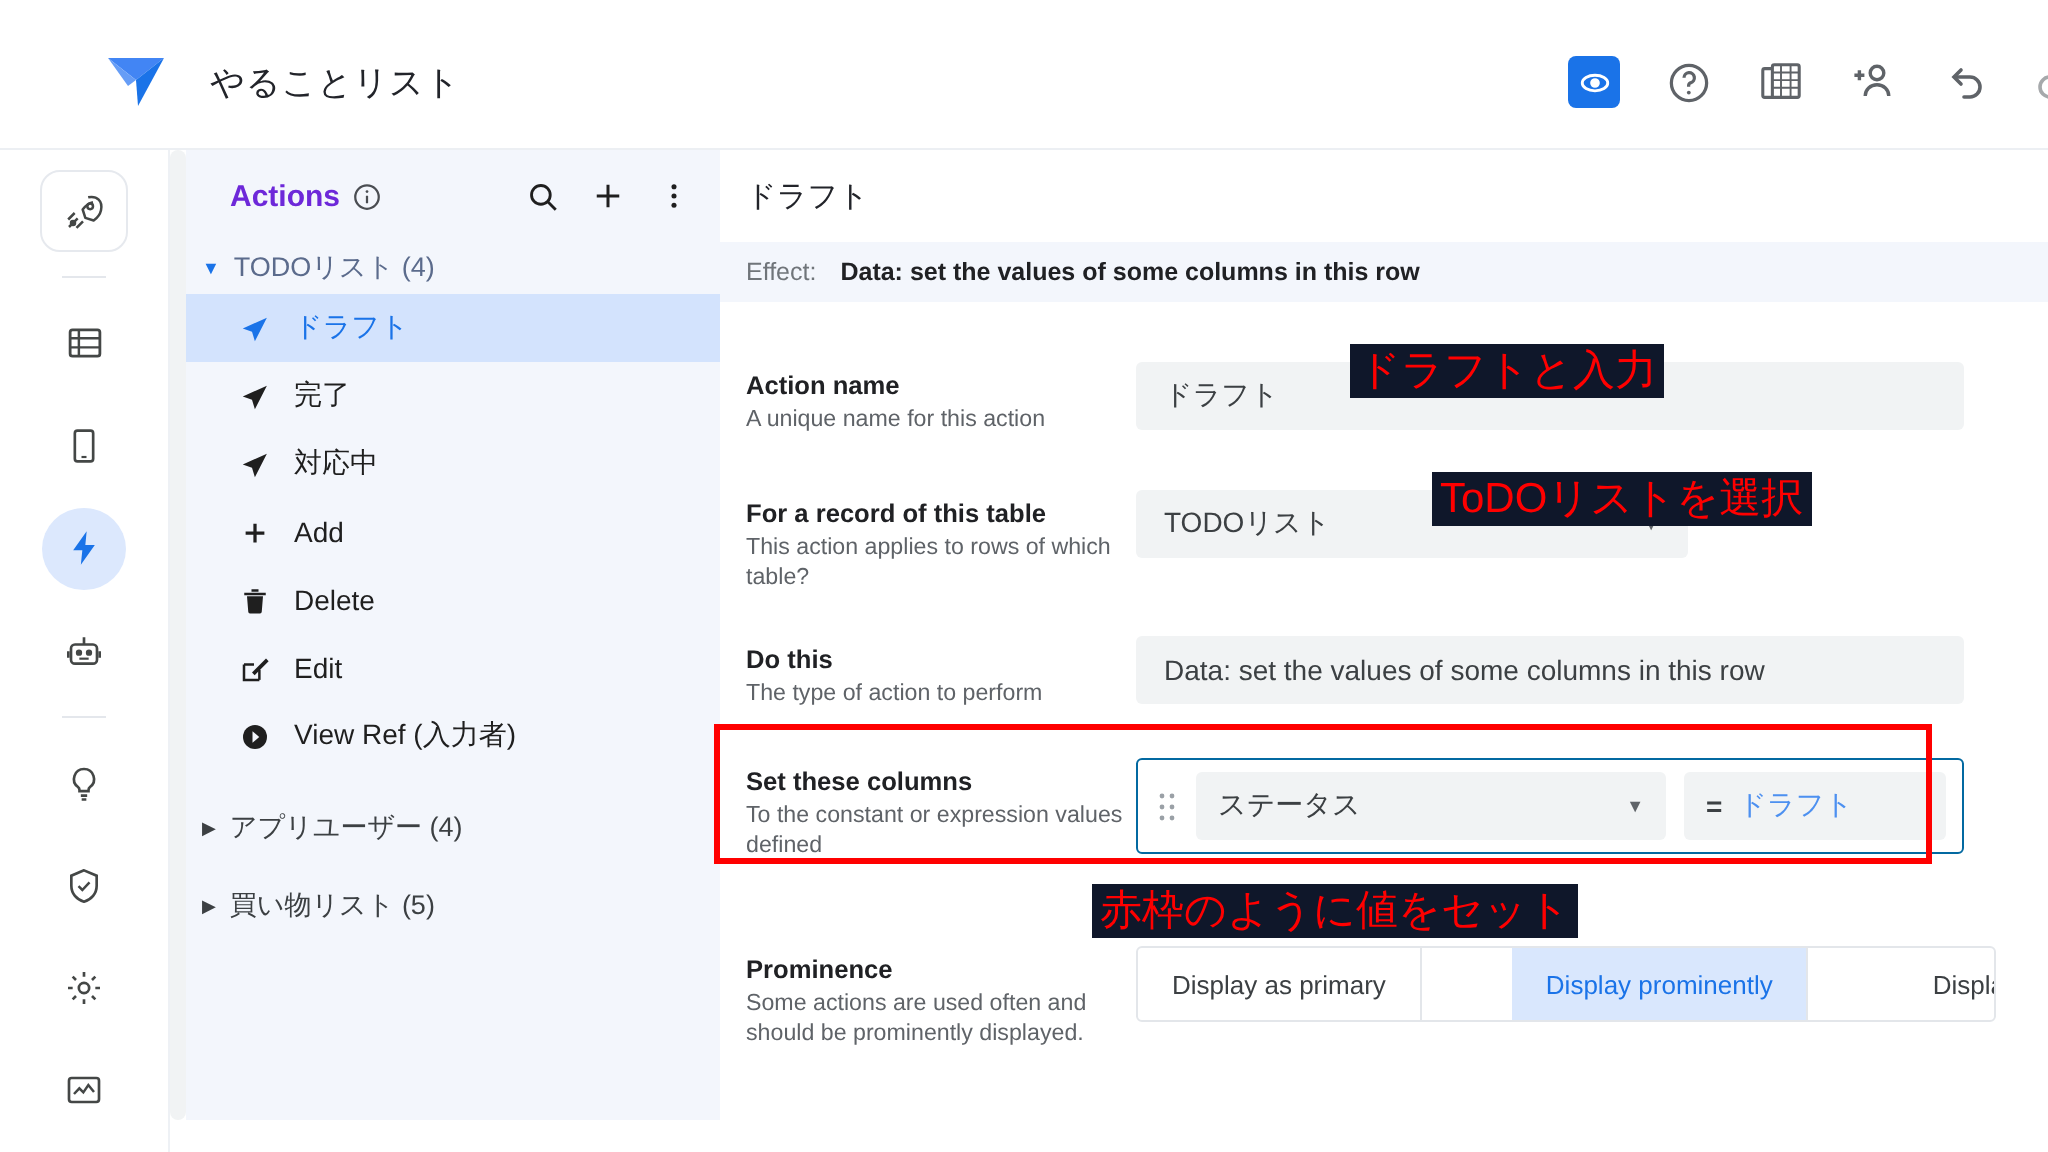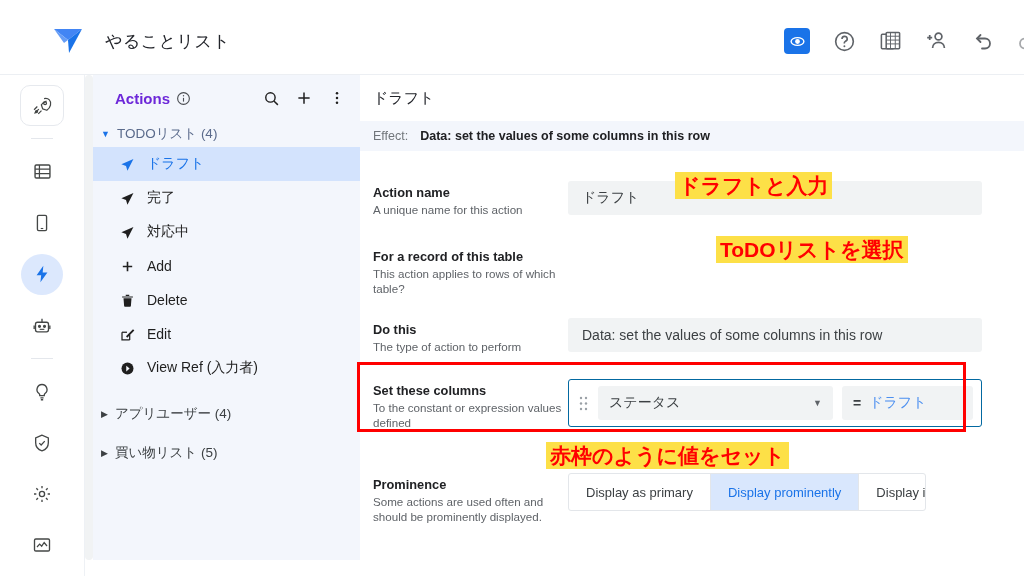--- a/index.html
+++ b/index.html
@@ -106,38 +106,38 @@
   }
   .sel-box .caret { margin-left: auto; color: #5f6368; font-size: 9px; }
   .val-box {
     background: #f1f3f4; border-radius: 3px; height: 34px; flex: 1 1 auto;
     display: flex; align-items: center; gap: 8px; padding: 0 11px; font-size: 14px;
   }
   .val-box .eq { color: #3c4043; font-weight: 700; }
   .val-box .vv { color: #4d90f0; }
 
   .seg {
-    display: flex; height: 38px; width: 358px;
-    border: 1px solid #e3e6ea; border-radius: 3px; overflow: hidden; background: #fff;
+    display: flex; height: 38px; width: 430px;
+    border: 1px solid #e3e6ea; border-radius: 3px; overflow: hidden; background: #fff; gap: 45px;
   }
   .seg div {
     display: flex; align-items: center; justify-content: center;
     font-size: 13px; color: #3c4043; padding: 0 17px; border-right: 1px solid #e3e6ea;
     white-space: nowrap;
   }
   .seg div.on { background: #d9e7fd; color: #1a73e8; }
   .seg div:last-child { border-right: none; }
 
   
   .redbox {
     position: absolute; border: 3px solid #ff0000; pointer-events: none;
   }
   .redtxt {
-    position: absolute; color: #ff0000; font-weight: 700;
-    background: #fde047; white-space: nowrap; line-height: 1;
+    position: absolute; color: #ff0000; font-weight: 400;
+    background: #0f172a; white-space: nowrap; line-height: 1;
   }
 </style>
 </head>
 <body>
 
 <div id="app">
 
   <div class="topbar">
 
     <div class="logo-wrap">
@@ -399,20 +399,24 @@
         <div class="t">Action name</div>
         <div class="s">A unique name for this action</div>
       </div>
       <div class="field">ドラフト</div>
     </div>
 
     <div class="row" style="margin-top:28px">
       <div class="lbl">
         <div class="t">For a record of this table</div>
         <div class="s">This action applies to rows of which table?</div>
+      </div>
+      <div class="field" style="width:276px">
+        <span>TODOリスト</span>
+        <span style="margin-left:auto;font-size:9px;color:#5f6368">▼</span>
       </div>
     </div>
 
     <div class="row" style="margin-top:22px">
       <div class="lbl">
         <div class="t">Do this</div>
         <div class="s">The type of action to perform</div>
       </div>
       <div class="field">Data: set the values of some columns in this row</div>
     </div>

